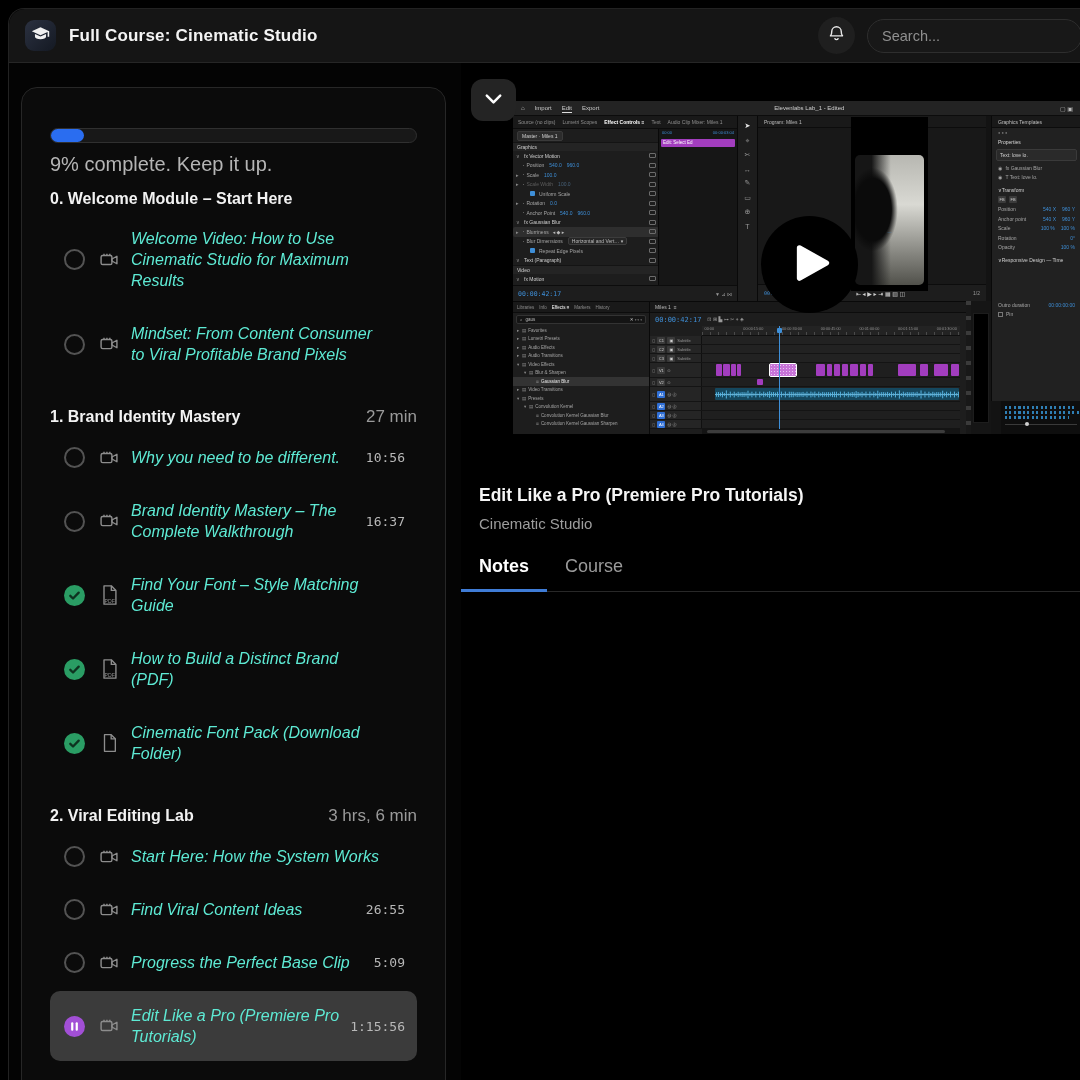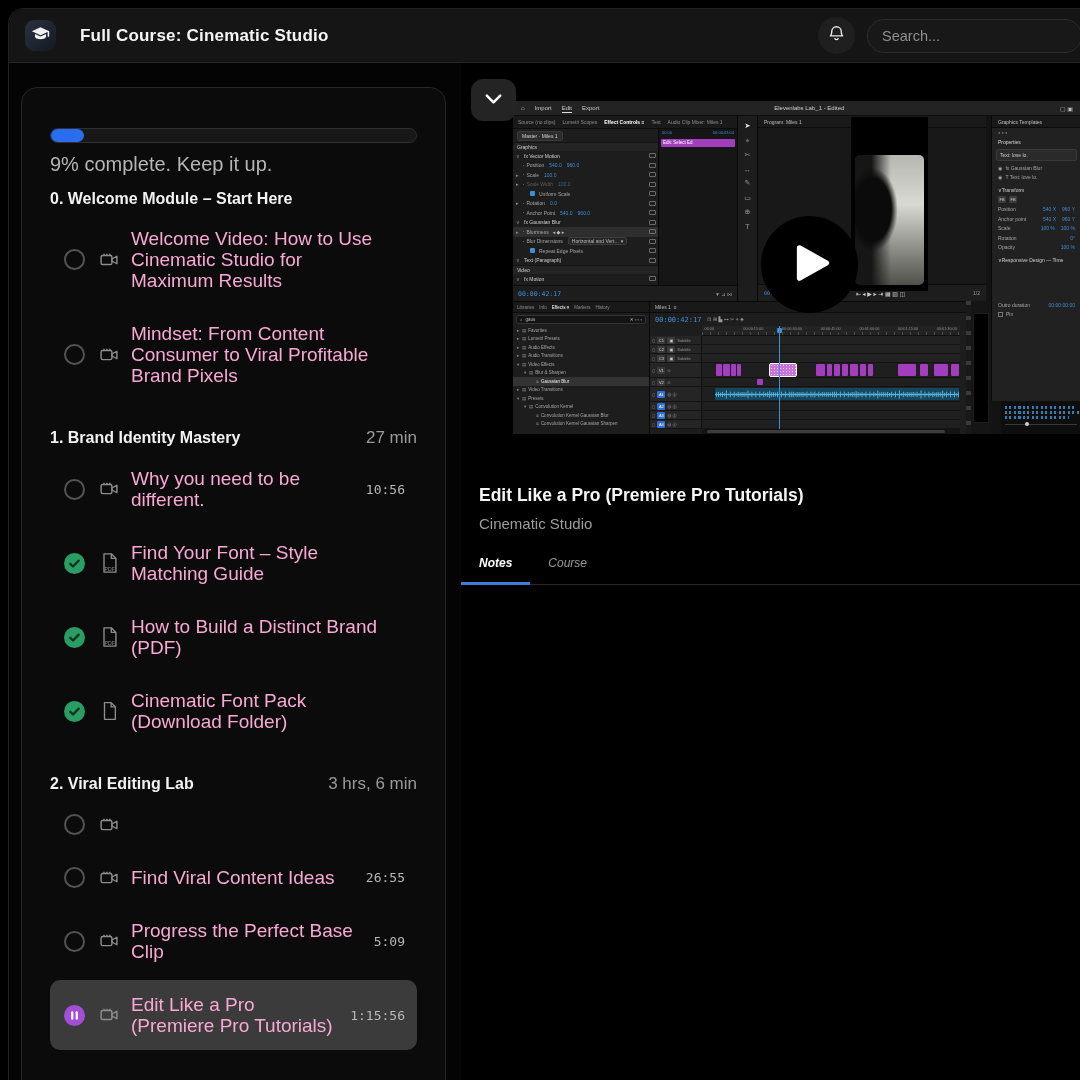--- a/index.html
+++ b/index.html
@@ -3,21 +3,21 @@
 <meta charset="utf-8">
 <style>
   html,body{margin:0;padding:0;background:#000;}
   body{width:1080px;height:1080px;position:relative;overflow:hidden;
        font-family:"Liberation Sans",sans-serif;-webkit-font-smoothing:antialiased;color:#eee;}
   .window{position:absolute;left:8px;top:8px;right:0;bottom:0;background:#040404;
           border-top-left-radius:16px;border-top:1px solid #222;border-left:1px solid #222;overflow:hidden;}
   
   .topbar{position:absolute;left:0;top:0;right:0;height:54px;background:#151515;
           border-bottom:1px solid #262626;border-top-left-radius:16px;
-          display:flex;align-items:center;padding:0 16px;gap:24px;box-sizing:border-box;}
+          display:flex;align-items:center;padding:0 16px;gap:13px;box-sizing:border-box;}
   .logo{width:31px;height:31px;border-radius:9px;background:linear-gradient(135deg,#2b3140,#141923);
         display:flex;align-items:center;justify-content:center;flex:none;}
   .app-title{font-size:17px;font-weight:700;color:#f4f4f4;letter-spacing:.2px;}
   .topbar-right{margin-left:auto;display:flex;align-items:center;gap:12px;}
   .bell{width:37px;height:37px;border-radius:50%;background:#1f1f1f;display:flex;align-items:center;justify-content:center;}
   .search{width:215px;height:34px;border-radius:17px;background:#181818;border:1px solid #2e2e2e;
           color:#8f8f8f;font-size:14.5px;display:flex;align-items:center;padding:0 14px;margin-right:-18px;box-sizing:border-box;}
   
   .sidebar{position:absolute;left:12px;top:78px;width:425px;height:1040px;background:#0b0b0b;
            border:1px solid #272727;border-radius:16px;padding:30px 28px;box-sizing:border-box;overflow:hidden;}
@@ -28,34 +28,34 @@
   .modules{margin-top:12px;}
   .module-head{display:flex;justify-content:space-between;align-items:baseline;margin:28px 0 6px;}
   .module-head.first{margin-top:14px;}
   .m-title{font-size:16px;font-weight:700;color:#f2f2f2;}
   .m-meta{font-size:17px;color:#9a9a9a;}
   .lesson{display:flex;align-items:center;padding:14px 12px 14px 14px;border-radius:10px;margin:4px 0;}
   .lesson.active{background:#3b3b3b;}
   .state{width:21px;height:21px;flex:none;display:flex;align-items:center;justify-content:center;}
   .circ{width:17px;height:17px;border:2px solid #535353;border-radius:50%;}
   .ticon{width:22px;flex:none;margin-left:13px;display:flex;align-items:center;justify-content:center;}
-  .l-title{flex:1;margin-left:11px;font-size:19px;line-height:21px;color:#f9a8d4;max-width:252px;}
+  .l-title{flex:1;margin-left:11px;font-size:16px;line-height:21px;color:#5eead4;max-width:252px;font-style:italic;}
   .l-dur{margin-left:auto;padding-left:8px;font-family:"DejaVu Sans Mono",monospace;font-size:13px;color:#b8b8b8;white-space:nowrap;}
   
   .main{position:absolute;left:452px;top:54px;right:0;bottom:0;background:#000;}
   .player{position:relative;height:400px;background:#000;}
   .collapse-btn{position:absolute;left:10px;top:16px;width:45px;height:42px;border-radius:12px;
                 background:#242424;display:flex;align-items:center;justify-content:center;z-index:30;}
   .play-overlay{position:absolute;left:300px;top:153px;width:97px;height:97px;border-radius:50%;background:#000;
                 display:flex;align-items:center;justify-content:center;z-index:25;}
   .below{padding:22px 18px 0 18px;}
   .v-title{font-size:17.5px;font-weight:700;color:#f5f5f5;}
   .v-sub{margin-top:9px;font-size:15px;color:#9d9d9d;}
   .tabs{margin:16px -18px 0 -18px;display:flex;border-bottom:1px solid #282828;}
-  .tab{padding:8px 18px 14px 18px;font-size:12px;color:#9a9a9a;position:relative;font-style:italic;}
+  .tab{padding:8px 18px 14px 18px;font-size:18px;color:#9a9a9a;position:relative;}
   .tab.active{color:#fff;font-weight:600;}
   .tab.active:after{content:"";position:absolute;left:0;right:0;bottom:-1px;height:3px;background:#3f7cd6;}
   .notes{margin-top:34px;font-size:16px;color:#e9e9e9;}
   
   .pp{position:absolute;left:52px;top:38px;width:568px;height:333px;background:#131313;overflow:hidden;font-size:5px;color:#a8a8a8;z-index:1;}
   .pp *{box-sizing:border-box;}
   .pp-menubar{position:absolute;left:0;top:0;right:0;height:15px;background:#232323;display:flex;align-items:center;
               gap:10px;padding:0 8px;font-size:6px;color:#c9c9c9;border-bottom:1px solid #0c0c0c;}
   .pp-menubar .sel{border-bottom:1px solid #ddd;padding-bottom:1px;}
   .pp-wtitle{position:absolute;left:46%;top:4px;font-size:6px;color:#cfcfcf;white-space:nowrap;}
@@ -224,20 +224,34 @@
               <rect x="2.5" y="6.5" width="13" height="11" rx="2"></rect>
               <path d="M15.5 10.8l6-3.3v9l-6-3.3z"></path>
               <path d="M6 6.5V4.6M9.5 6.5V4.6M13 6.5V4.6"></path>
             </svg>
           </span>
           <span class="l-title">Why you need to be different.</span>
           <span class="l-dur">10:56</span>
         </div>
         <div class="lesson">
           <span class="state">
+            <span class="circ"></span>
+          </span>
+          <span class="ticon">
+            <svg width="20" height="20" viewBox="0 0 24 24" fill="none" stroke="#8d8d8d" stroke-width="1.7" stroke-linejoin="round">
+              <rect x="2.5" y="6.5" width="13" height="11" rx="2"></rect>
+              <path d="M15.5 10.8l6-3.3v9l-6-3.3z"></path>
+              <path d="M6 6.5V4.6M9.5 6.5V4.6M13 6.5V4.6"></path>
+            </svg>
+          </span>
+          <span class="l-title">Brand Identity Mastery – The Complete Walkthrough</span>
+          <span class="l-dur">16:37</span>
+        </div>
+        <div class="lesson">
+          <span class="state">
             <svg width="21" height="21" viewBox="0 0 20 20">
               <circle cx="10" cy="10" r="10" fill="#2a9d64"></circle>
               <path d="M6 10.3l2.6 2.6L14 7.3" stroke="#0e3320" stroke-width="2.2" fill="none" stroke-linecap="round" stroke-linejoin="round"></path>
             </svg>
           </span>
           <span class="ticon">
             <svg width="19" height="22" viewBox="0 0 20 24" fill="none" stroke="#8d8d8d" stroke-width="1.5">
               <path d="M4 2h8l5 5v15H4z" stroke-linejoin="round"></path>
               <path d="M12 2v5h5"></path>
               <text x="4.6" y="20.5" font-size="5.6" fill="#8d8d8d" stroke="none" font-family="Liberation Sans,sans-serif">PDF</text>
@@ -284,20 +298,21 @@
           <span class="state">
             <span class="circ"></span>
           </span>
           <span class="ticon">
             <svg width="20" height="20" viewBox="0 0 24 24" fill="none" stroke="#8d8d8d" stroke-width="1.7" stroke-linejoin="round">
               <rect x="2.5" y="6.5" width="13" height="11" rx="2"></rect>
               <path d="M15.5 10.8l6-3.3v9l-6-3.3z"></path>
               <path d="M6 6.5V4.6M9.5 6.5V4.6M13 6.5V4.6"></path>
             </svg>
           </span>
+          <span class="l-title">Start Here: How the System Works</span>
         </div>
         <div class="lesson">
           <span class="state">
             <span class="circ"></span>
           </span>
           <span class="ticon">
             <svg width="20" height="20" viewBox="0 0 24 24" fill="none" stroke="#8d8d8d" stroke-width="1.7" stroke-linejoin="round">
               <rect x="2.5" y="6.5" width="13" height="11" rx="2"></rect>
               <path d="M15.5 10.8l6-3.3v9l-6-3.3z"></path>
               <path d="M6 6.5V4.6M9.5 6.5V4.6M13 6.5V4.6"></path>

